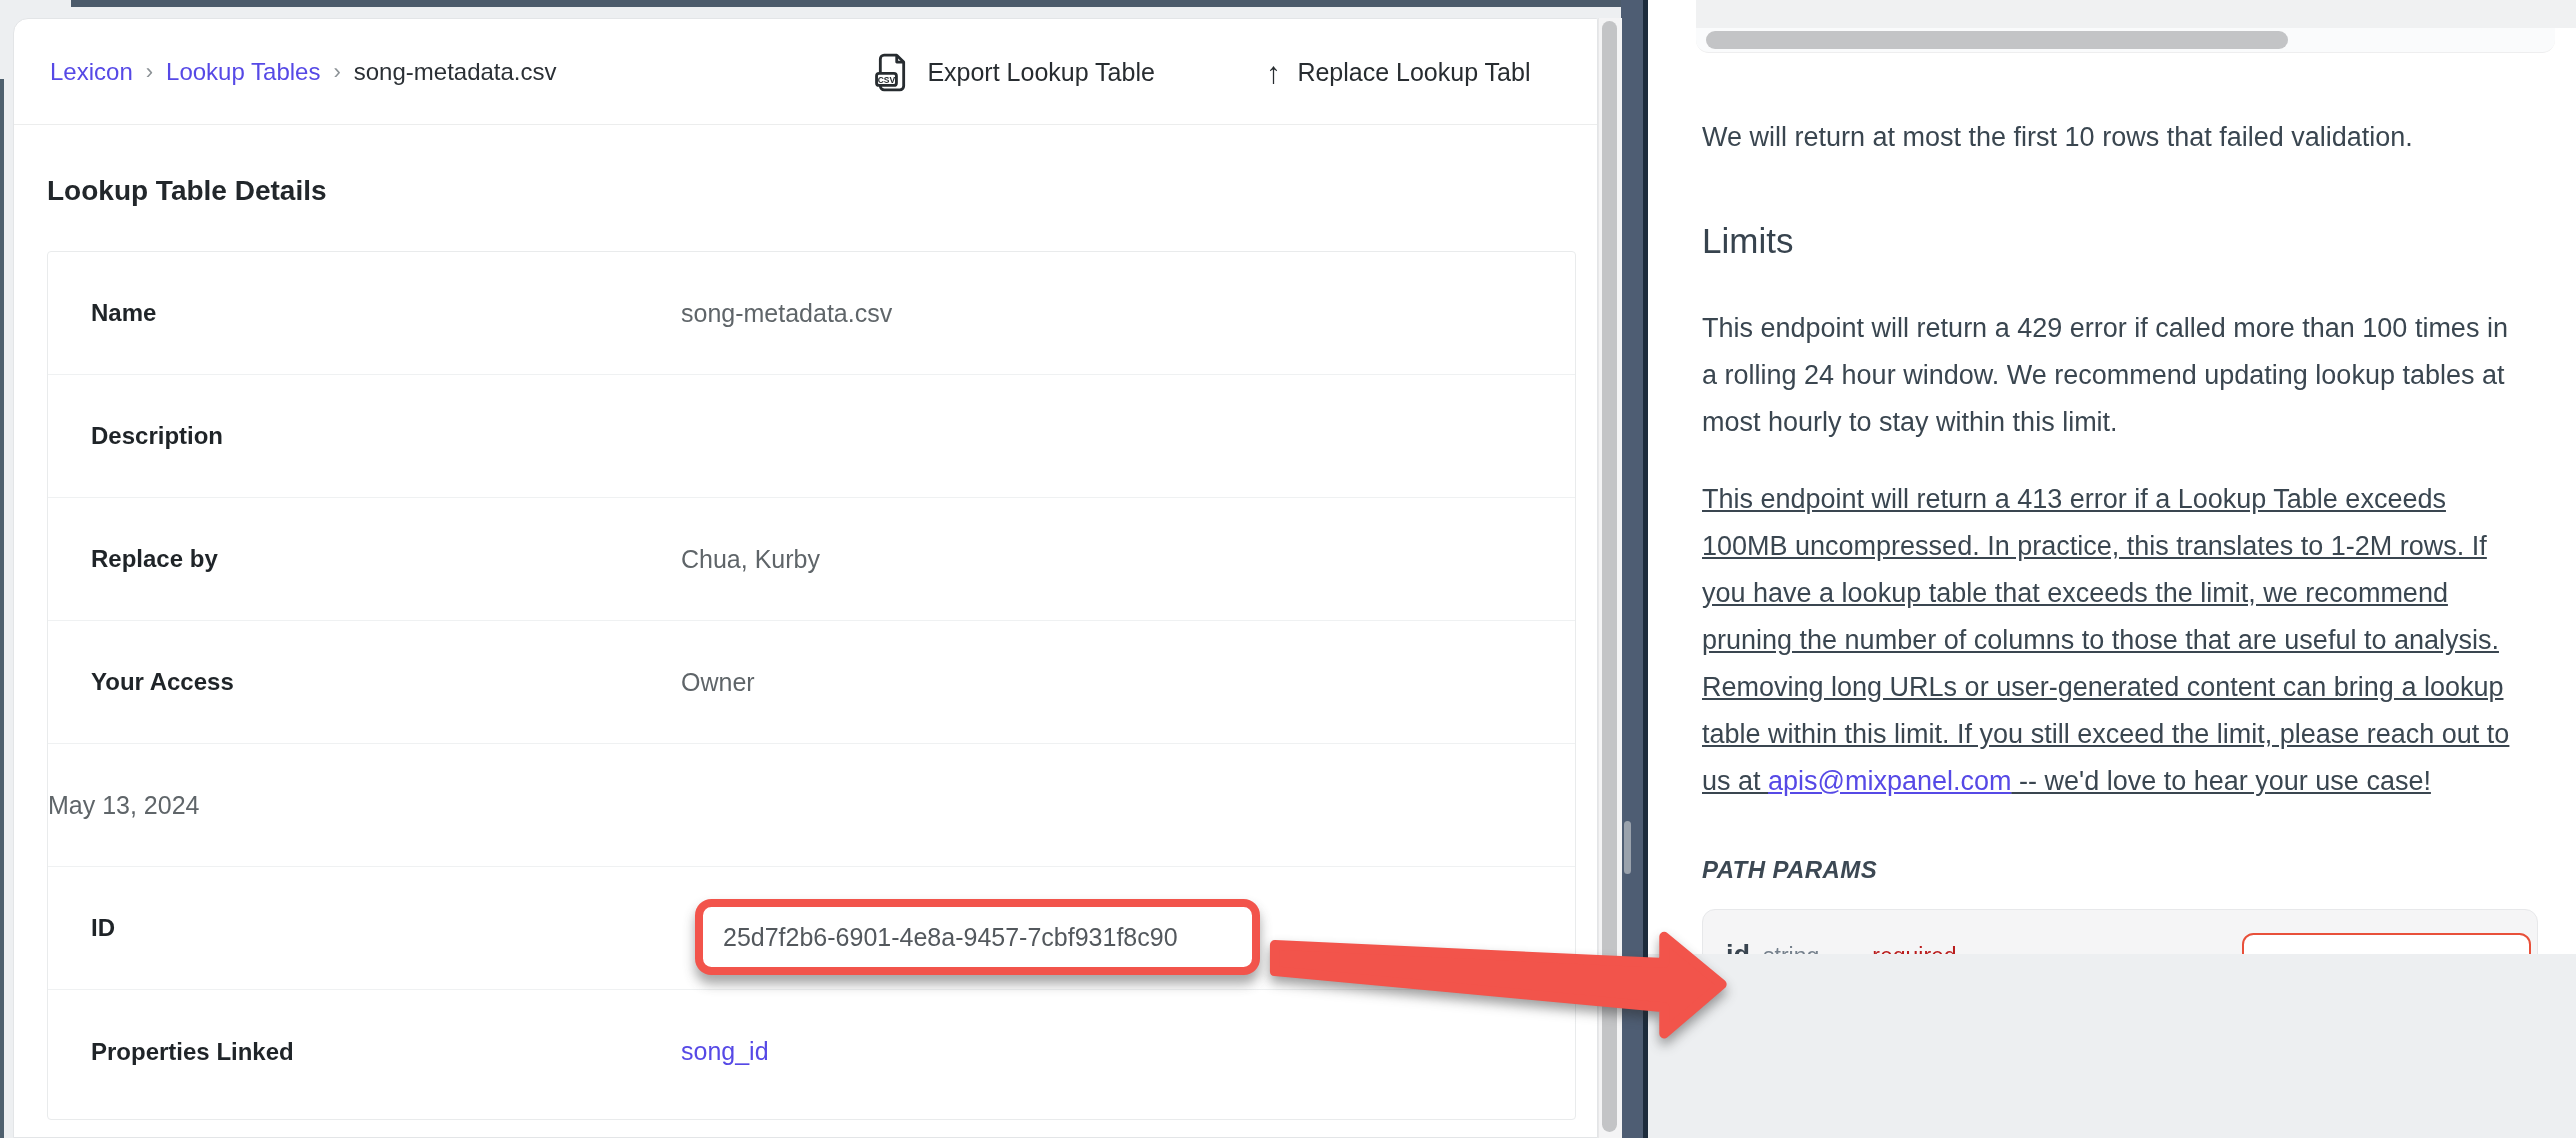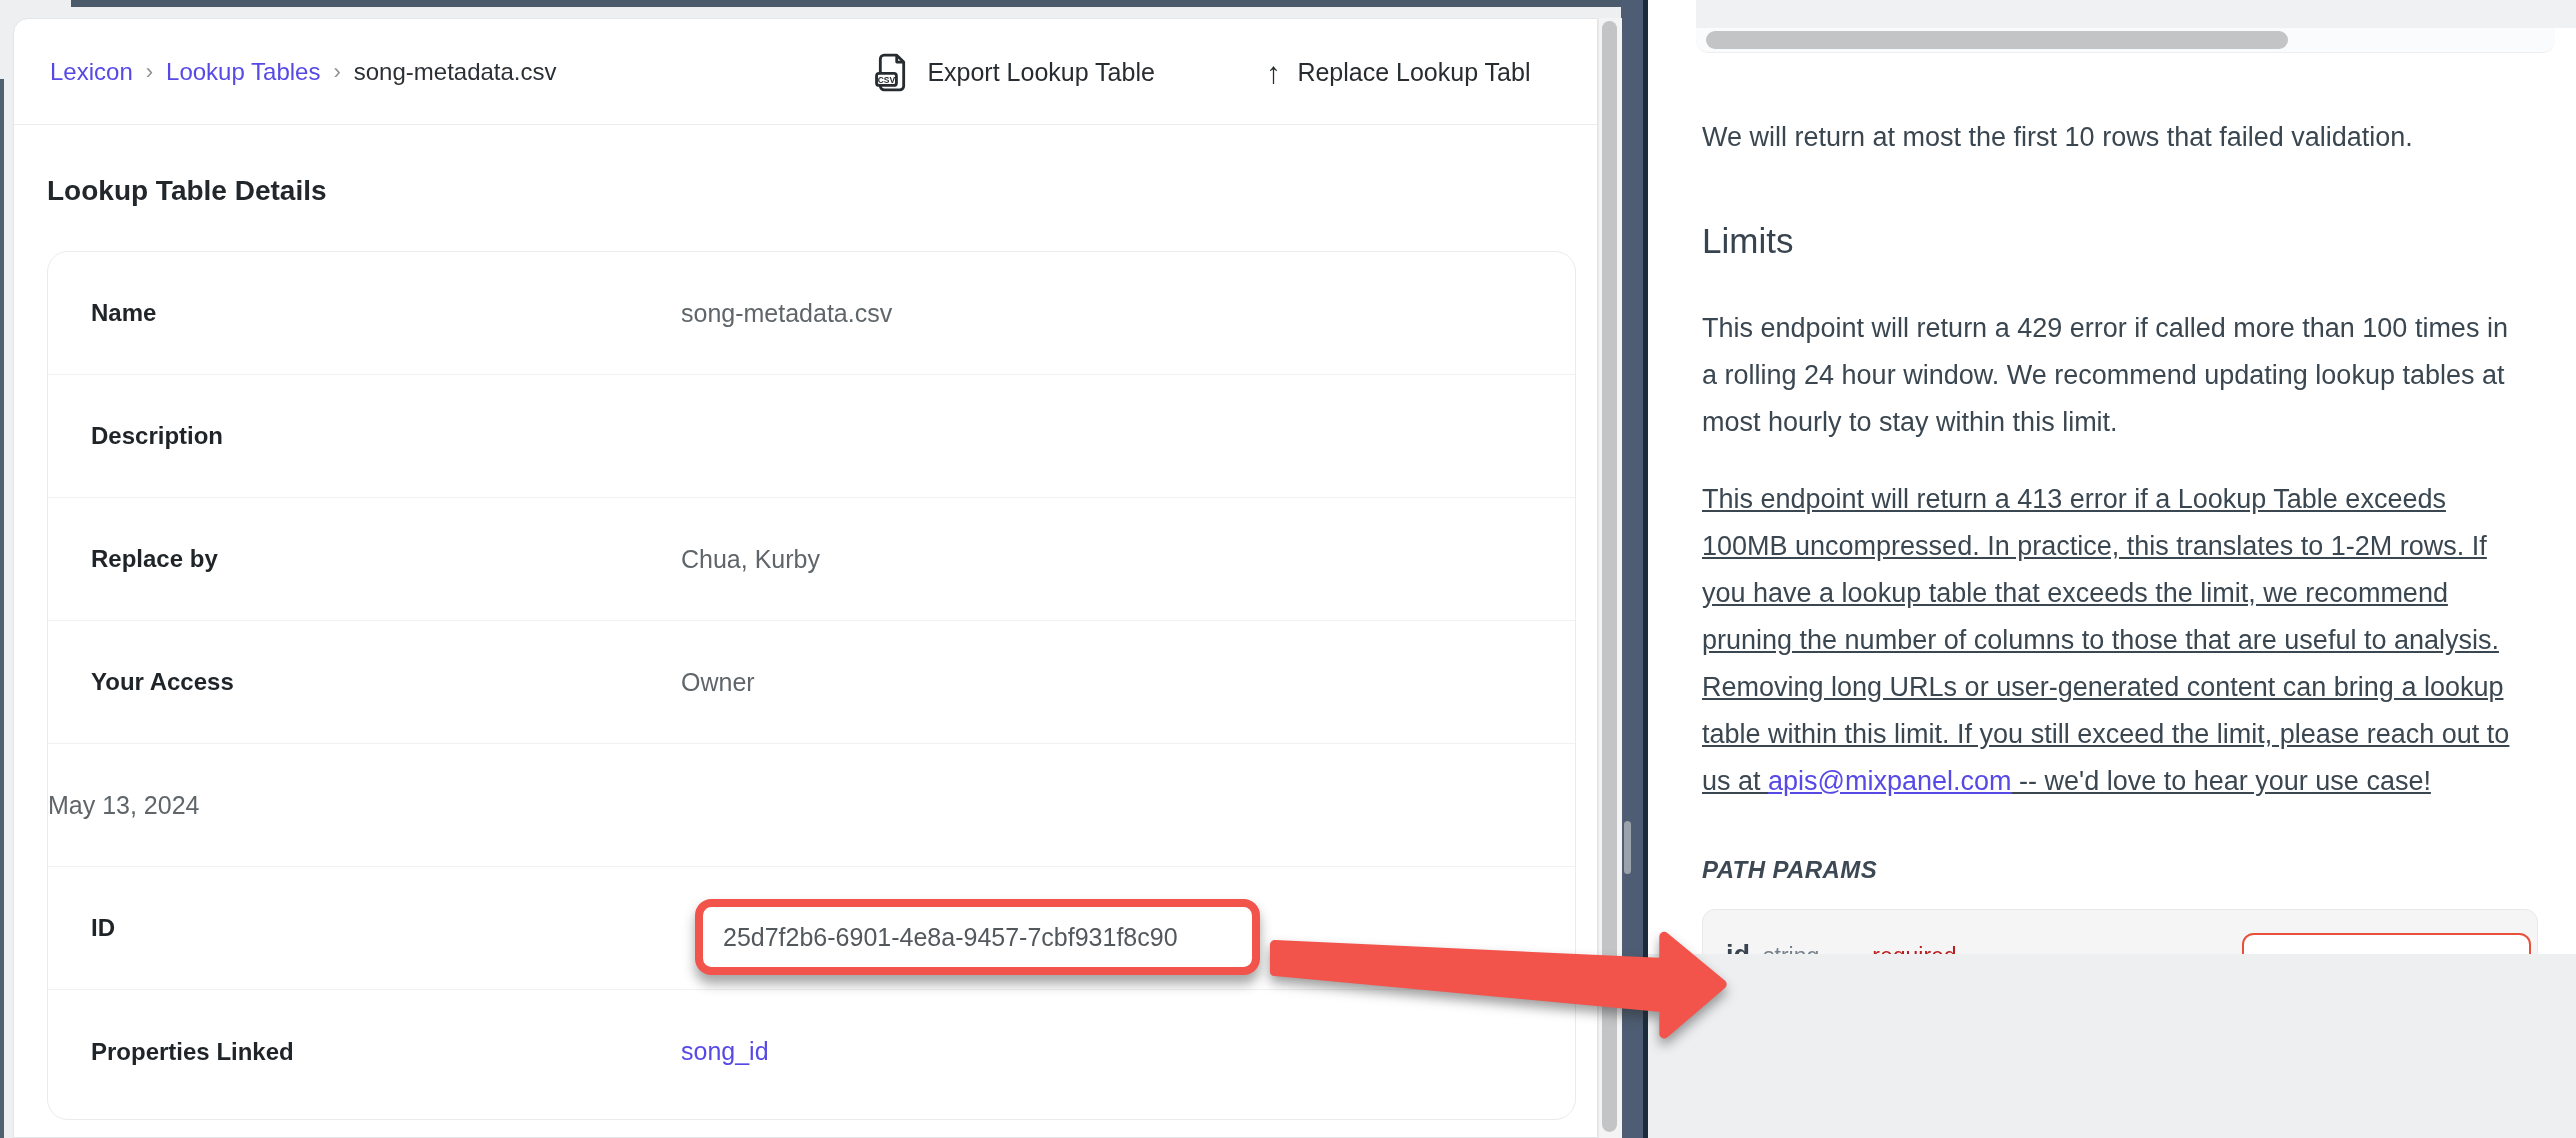--- a/index.html
+++ b/index.html
@@ -23,21 +23,21 @@
   .crumb-current{color:#2b3035;}
   .action-btn{position:absolute;top:1px;height:105px;display:flex;align-items:center;gap:16.4px;
     font-size:25px;color:#272c30;cursor:pointer;white-space:nowrap;}
   .action-export{left:859px;}
   .action-replace{left:1252px;}
   .up-arrow{font-size:30px;line-height:1;color:#272c30;}
 
   .lw-title{position:absolute;left:33px;top:156px;font-size:28px;font-weight:700;color:#22272b;}
 
   .details-card{position:absolute;left:33px;top:232px;width:1529px;height:869px;background:#fff;
-    border:1.6px solid #e9ebec;border-radius:21px;box-sizing:border-box;overflow:hidden;}
+    border:1.6px solid #e9ebec;border-radius:4px;box-sizing:border-box;overflow:hidden;}
   .drow{display:flex;align-items:center;height:123px;border-bottom:1.6px solid #eff1f2;box-sizing:border-box;}
   .drow:last-child{border-bottom:none;}
   .dlabel{width:633px;padding-left:43px;font-size:24px;font-weight:700;color:#1f2428;box-sizing:border-box;}
   .dvalue{font-size:25px;color:#5f6569;}
   .plink{color:#5649e6;text-decoration:none;cursor:pointer;}
 
   
   .lw-sb-track{position:absolute;left:1598px;top:18px;width:23px;height:1120px;background:#f4f4f5;border-left:0.8px solid #e8e8e9;}
   .lw-sb-thumb{position:absolute;left:1602px;top:21.4px;width:15px;height:1111px;border-radius:7.4px;background:#c3c4c6;}
 

